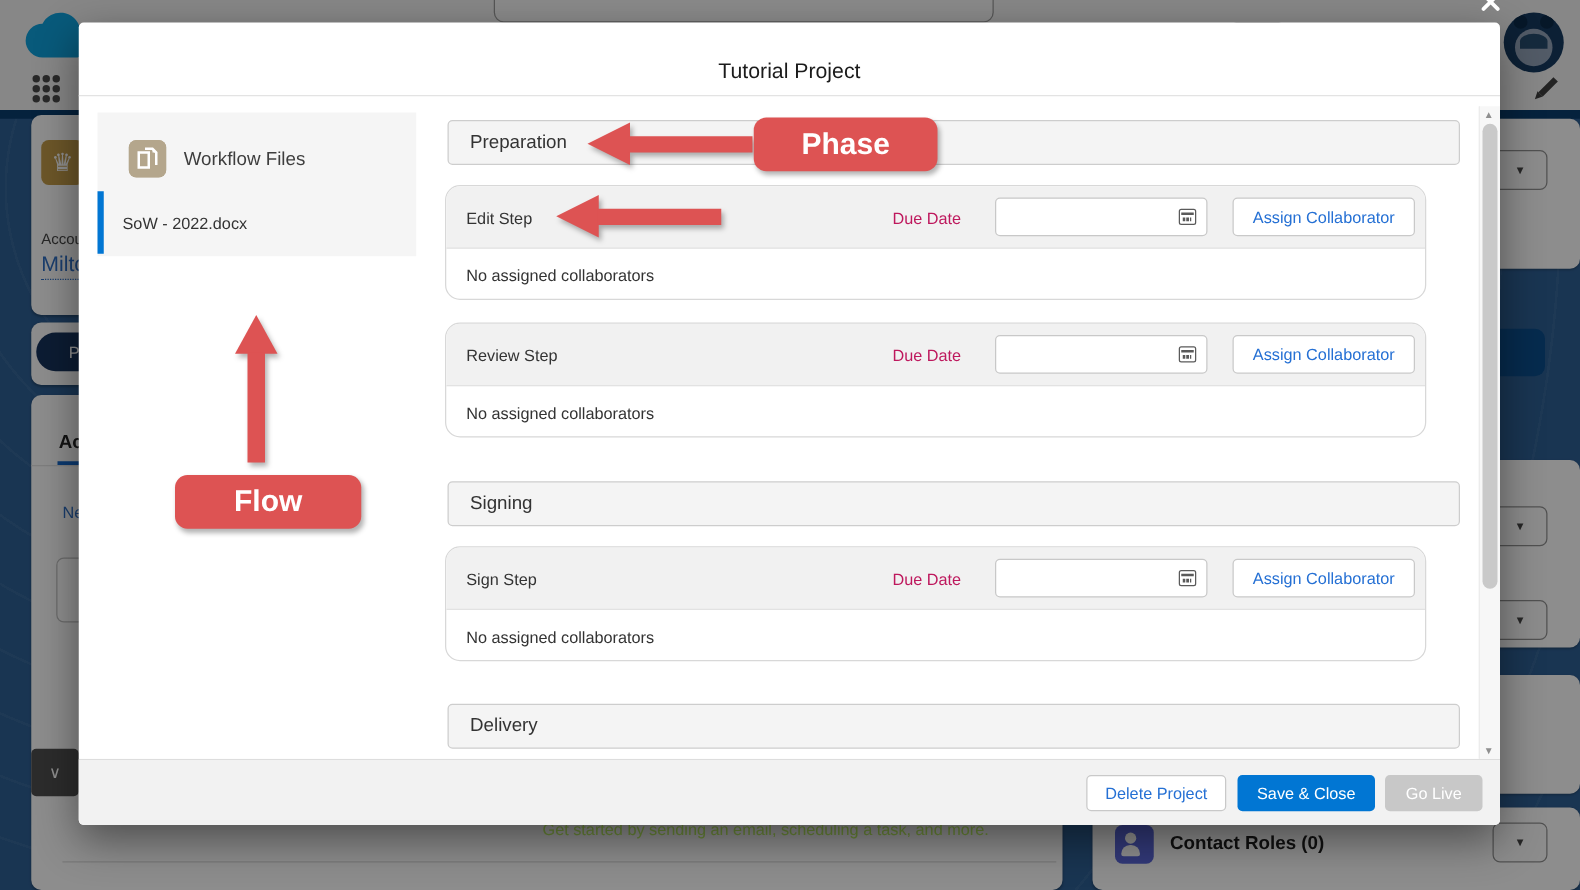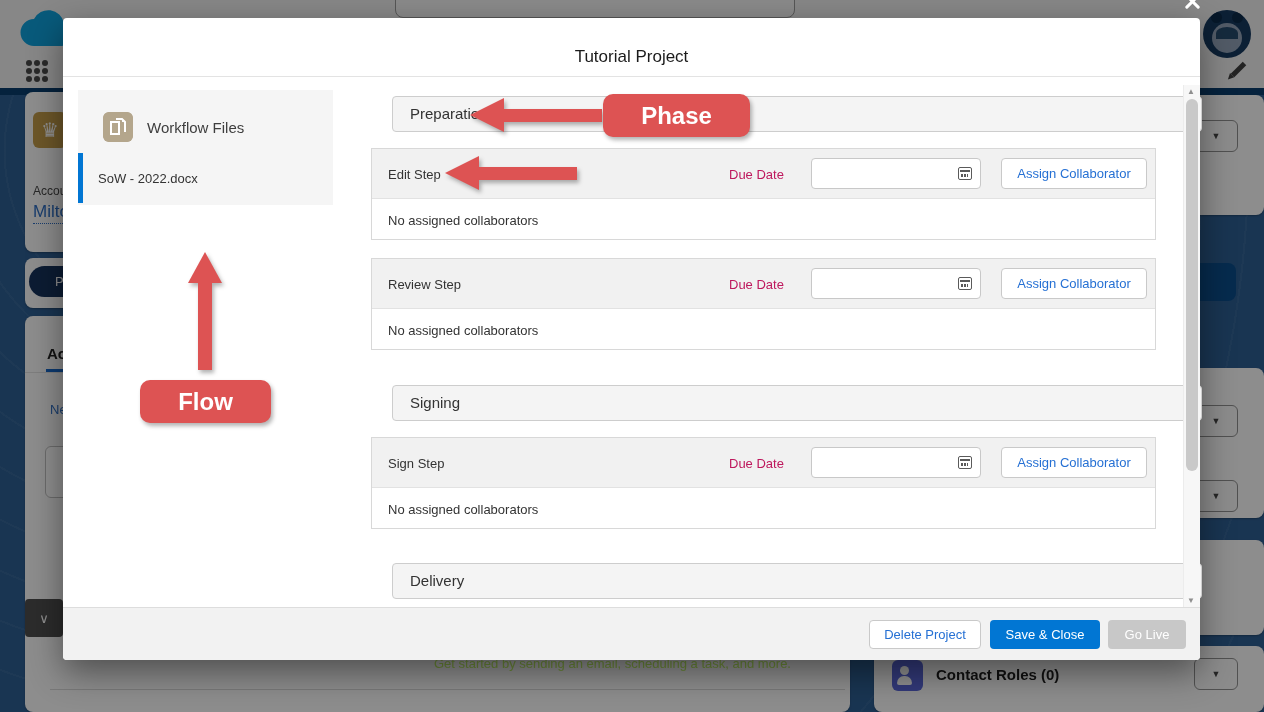--- a/index.html
+++ b/index.html
@@ -60,22 +60,22 @@
   .modal-title { font-size:17px; color:#1b1b1b; }
 
   .sidebar-block { position:absolute; left:15px; top:72px; width:255px; height:115px; background:#f5f5f5; }
   .wf-icon { position:absolute; left:25px; top:22px; width:30px; height:30px; background:#b4a68c; border-radius:6px; }
   .wf-title { position:absolute; left:69px; top:29px; font-size:15px; color:#3e3e3e; }
   .file-row { position:absolute; left:0; top:63px; width:255px; height:50px; }
   .file-bar { position:absolute; left:0; top:0; width:5px; height:50px; background:#0176d3; }
   .file-name { position:absolute; left:20px; top:18px; font-size:13px; color:#333; }
   .replace-btn { position:absolute; left:15px; top:196px; width:255px; height:32px; background:#fff; border:1px solid #d9d9d9; border-radius:4px; color:#2570d4; font-size:13px; cursor:pointer; }
 
-  .phase-header { position:absolute; left:295px; width:810px; height:36px; background:#f4f4f4; border:1px solid #cdcdcd; border-radius:4px; font-size:15px; color:#333; line-height:34px; padding-left:17px;margin-left:34px; }
-  .step-card { position:absolute; left:308px; width:785px; height:92px; border:1px solid #d8d8d8; border-radius:0; background:#fff; overflow:hidden; }
+  .phase-header { position:absolute; left:295px; width:810px; height:36px; background:#f4f4f4; border:1px solid #cdcdcd; border-radius:4px; font-size:15px; color:#333; line-height:34px; padding-left:17px; }
+  .step-card { position:absolute; left:293px; width:785px; height:92px; border:1px solid #d8d8d8; border-radius:12px; background:#fff; overflow:hidden; }
   .step-head { position:absolute; left:0; top:0; width:100%; height:50px; background:#f1f1f1; border-bottom:1px solid #e2e2e2; }
   .step-name { position:absolute; left:16px; top:18px; font-size:13px; color:#333; }
   .due-label { position:absolute; left:357px; top:18px; font-size:13px; color:#be185d; }
   .date-wrap { position:absolute; left:439px; top:9px; width:170px; height:31px; }
   .date-input { width:170px; height:31px; border:1px solid #c8c8c8; border-radius:4px; background:#fff; padding:0 30px 0 10px; font-size:13px; }
   .cal { position:absolute; right:9px; top:9px; width:14px; height:13px; border:1.5px solid #5a5a5a; border-radius:2px; cursor:pointer; }
   .cal::before { content:""; position:absolute; left:1px; right:1px; top:2px; height:1.5px; background:#5a5a5a; }
   .cal::after { content:""; position:absolute; left:2px; top:6px; width:7px; height:3px;
                 background-image:linear-gradient(90deg,#5a5a5a 2px,transparent 2px); background-size:3px 3px; }
   .assign-btn { position:absolute; left:629px; top:9px; width:146px; height:31px; background:#fff; border:1px solid #c9c9c9; border-radius:4px; color:#2570d4; font-size:13px; cursor:pointer; }
@@ -268,15 +268,15 @@
 
   <div class="arrow-left ann" style="left:445px;top:156px;width:131px;height:35px">
     <span class="head"></span>
       <span class="tail"></span>
   </div>
 
   <div class="arrow-up ann" style="left:188px;top:252px;width:34px;height:118px">
     <span class="head"></span>
       <span class="tail"></span>
   </div>
-  <div class="ann-label" style="left:140px;top:380px;width:131px;height:43px">Flow</div>
+  <div class="ann-label" style="left:140px;top:380px;width:149px;height:43px">Flow</div>
 
 </div>
 
 </body></html>

